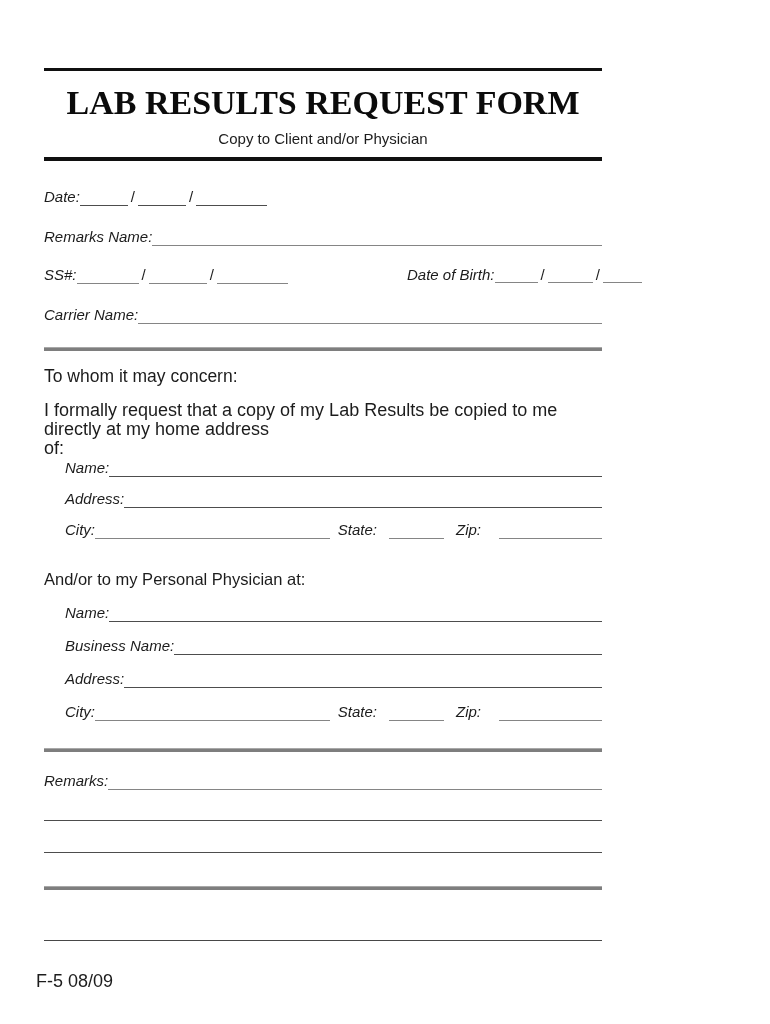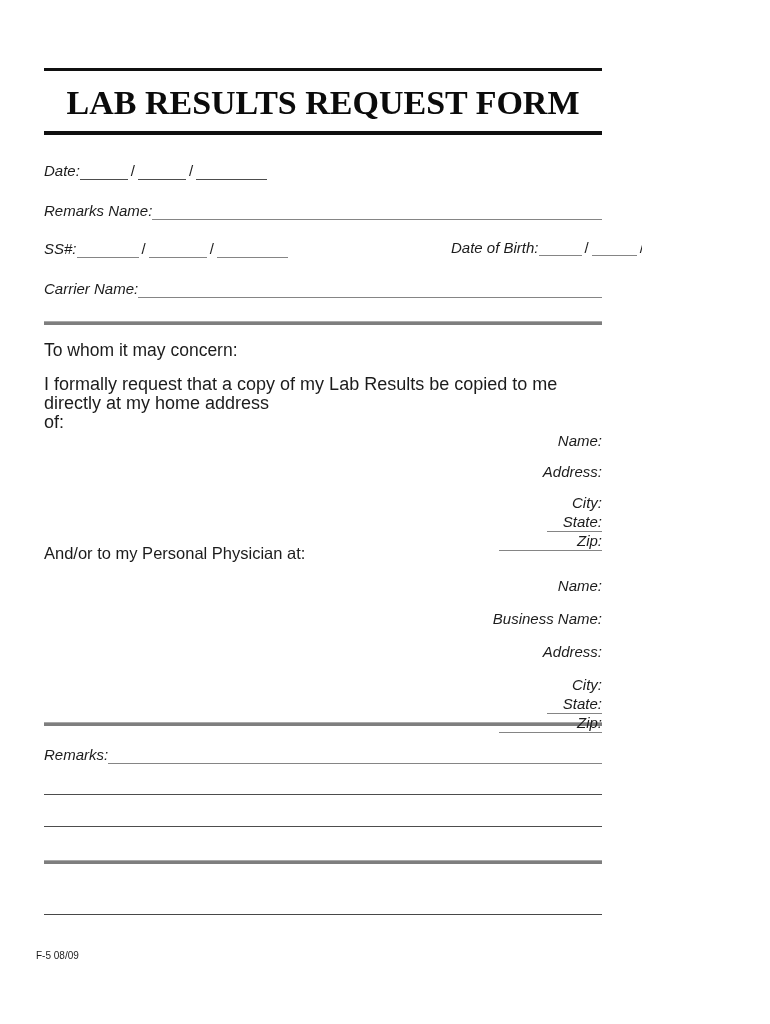--- a/index.html
+++ b/index.html
@@ -40,43 +40,44 @@
   .blank.grayline{border-bottom-color:#858585;}
   .grow{flex:1 1 auto;}
   .w48{width:48px;} .w58{width:58px;} .w62{width:62px;} .w71{width:71px;}
   .w45{width:45px;} .w47{width:47px;} .w68{width:68px;}
   .w55{width:55px;} .w103{width:103px;}
   .ml8{margin-left:8px;} .ml12{margin-left:12px;} .ml18{margin-left:18px;}
 
   .row-rel{position:relative;}
   .dob-group{
     position:absolute;left:363px;bottom:0;
-    display:flex;align-items:flex-start;height:19px;width:261px;margin-left:44px;
+    display:flex;align-items:center;height:19px;width:261px;
   }
 
   .section-heading{margin-top:15px;font-size:17.5px;line-height:20px;}
   .section-heading2{margin-top:30px;font-size:16.5px;line-height:20px;}
   .para{margin-top:15px;line-height:19px;font-size:18px;}
-  .indent{margin-left:21px;flex-direction:column;}
+  .indent{margin-left:21px;}
 
   .blank-row{border-bottom:1.6px solid #4d4d4d;}
   .bh30{height:30px;} .bh31{height:31px;}
 
   .sig-line{margin-top:50px;border-top:1.5px solid #474747;height:0;}
   .sig-caption{margin-top:3px;font-size:13.8px;line-height:15px;max-width:360px;}
-  .form-code{margin-top:33px;margin-left:-8px;font-size:10px;line-height:15px;}
+  .form-code{margin-top:33px;margin-left:-8px;font-size:18px;line-height:15px;}
 </style>
 </head>
 <body>
 
 <div class="page">
 
   <div class="rule black3"></div>
 
   <div class="title">LAB RESULTS REQUEST FORM</div>
+  <div class="subtitle">Copy to Client and/or Physician</div>
 
   <div class="rule black4"></div>
 
   <div class="form-row mt26">
     <span class="label">Date:</span>
     <span class="blank w48"></span>
     <span class="sep">/</span>
     <span class="blank w48"></span>
     <span class="sep">/</span>
     <span class="blank w71"></span>

